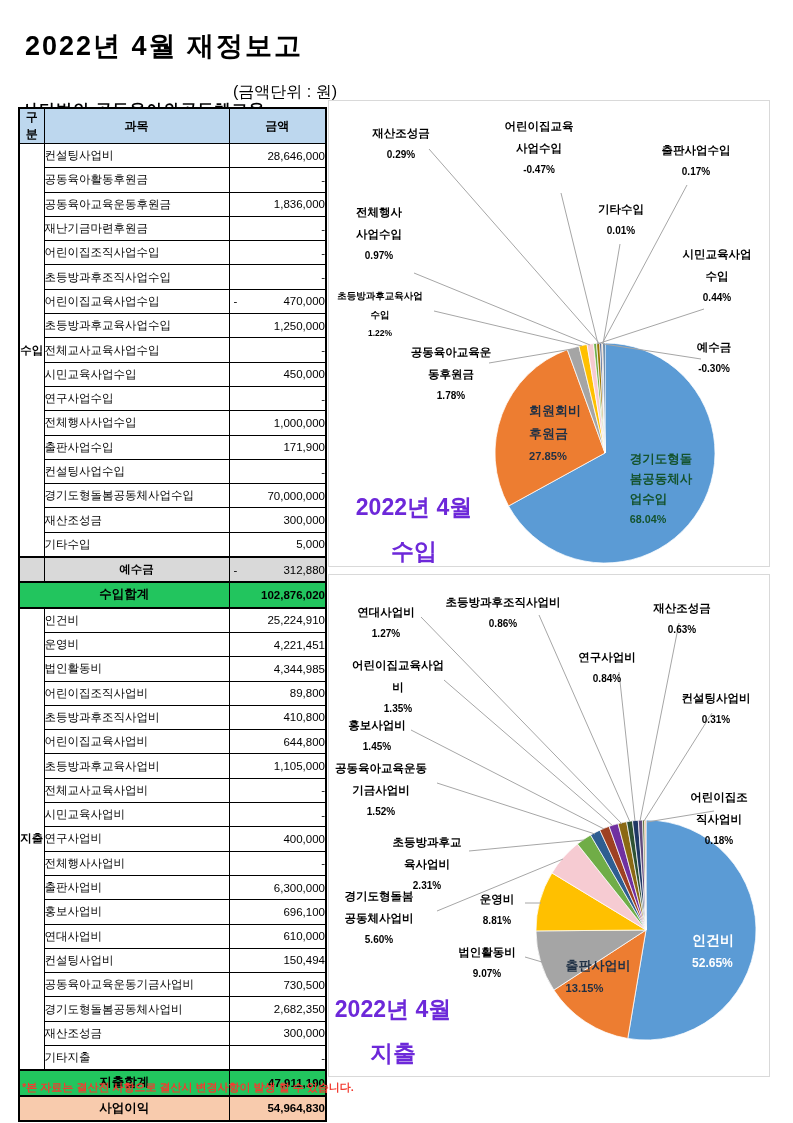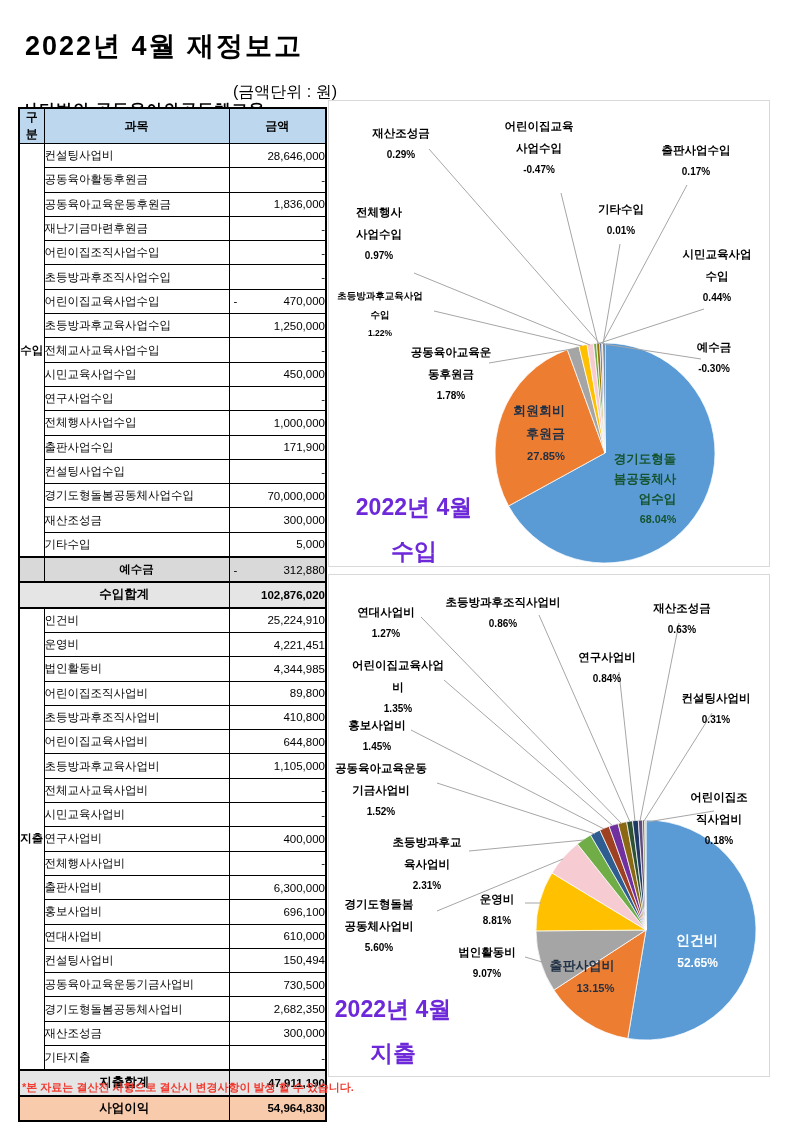--- a/index.html
+++ b/index.html
@@ -15,36 +15,36 @@
             border:2px solid #000;}
   table.fin th{background:#BDD7EE;font-weight:bold;font-size:12px;height:23px;border:1px solid #000;padding:0;}
   table.fin td{border:1px solid #000;height:23.3px;font-size:11.5px;padding:0;vertical-align:middle;}
   td.group{font-weight:bold;text-align:center;font-size:12.5px;}
   td.label{padding-left:4px;text-align:left;}
   td.amount{text-align:right;padding-right:6px;}
   td.amount .minus{float:left;margin-left:4px;}
   td.amount.dashed{border-left:1px dashed #000;}
   tr.deposit td{background:#D9D9D9;border-top:2px solid #000;}
   tr.deposit td.label{font-weight:bold;text-align:center;padding-left:0;}
-  tr.totalrow td{background:#e5e5e5;font-weight:bold;border-top:2px solid #000;border-bottom:2px solid #000;}
+  tr.totalrow td{background:#22c55e;font-weight:bold;border-top:2px solid #000;border-bottom:2px solid #000;}
   tr.totalrow td.label{text-align:center;padding-left:0;font-size:12.5px;}
   tr.profitrow td{background:#F8CBAD;}
 
   
   .chart-box{position:absolute;left:328px;width:440px;background:#fff;border:1px solid #d9d9d9;}
   #chart-0{top:100px;height:465px;}
   #chart-1{top:574px;height:501px;}
   .chart-box svg{position:absolute;left:0;top:0;}
   .callout{position:absolute;transform:translateX(-50%);text-align:center;font-weight:bold;
            font-size:11.5px;line-height:22px;white-space:nowrap;z-index:2;}
   .callout .pct{font-size:10px;}
   .callout.small{font-size:9.5px;line-height:19px;}
   .callout.small .pct{font-size:8.5px;}
-  .inside-label{position:absolute;transform:translateX(-50%);text-align:right;font-weight:bold;
-                white-space:nowrap;z-index:2;}
+  .inside-label{position:absolute;transform:translateX(-50%);text-align:left;font-weight:bold;
+                white-space:nowrap;z-index:2;margin-left:16px;}
   .inside-label .pct{font-size:0.86em;}
   .chart-title{position:absolute;transform:translateX(-50%);text-align:center;font-weight:bold;
                color:#6d28d9;font-size:23px;line-height:44px;white-space:nowrap;z-index:2;}
 </style>
 </head>
 <body>
 
 <div class="page">
   <div class="doc-title">2022년 4월 재정보고</div>
   <div class="org-line">사단법인 공동육아와공동체교육</div>
@@ -350,21 +350,21 @@
         <div class="pct">13.15%</div>
       </div>
       <div class="callout" style="left: 158px; top: 366px;">
         <div>법인활동비</div>
         <div class="pct">9.07%</div>
       </div>
       <div class="callout" style="left: 168px; top: 313px;">
         <div>운영비</div>
         <div class="pct">8.81%</div>
       </div>
-      <div class="callout" style="left: 50px; top: 318px;">
+      <div class="callout" style="left: 50px; top: 310px;">
         <div>경기도형돌봄</div>
         <div>공동체사업비</div>
         <div class="pct">5.60%</div>
       </div>
       <div class="callout" style="left: 98px; top: 256px;">
         <div>초등방과후교</div>
         <div>육사업비</div>
         <div class="pct">2.31%</div>
       </div>
       <div class="callout" style="left: 52px; top: 182px;">

